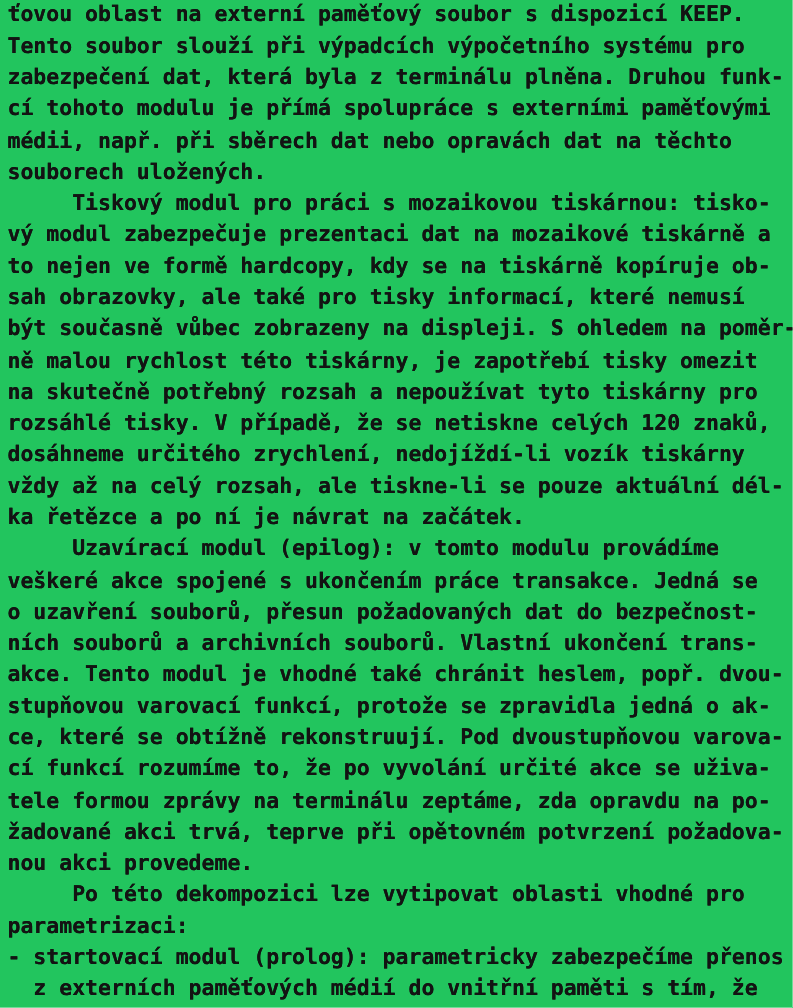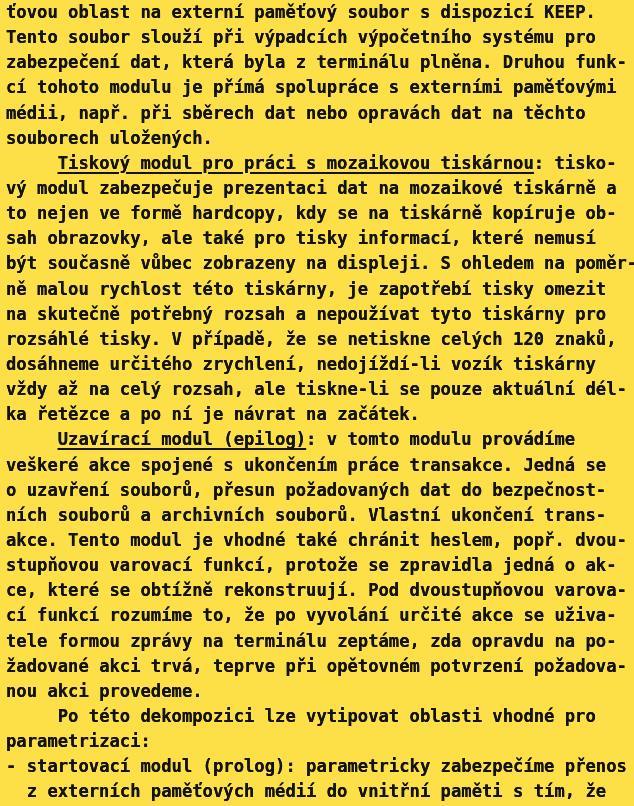--- a/index.html
+++ b/index.html
@@ -25,23 +25,22 @@
     line-height: 25.15px;
     letter-spacing: 0px;
     white-space: pre;
     text-shadow: 0 0 0.5px currentColor;
   }
   .line {
     height: 25.15px;
     overflow: hidden;
   }
   .seg.underline {
-    text-decoration: underline;
     text-decoration-thickness: 1.8px;
     text-underline-offset: 3px;
   }
 </style>
 </head>
 <body>
 
-<div class="page" style="background: #fde047;">
+<div class="page" style="background: #22c55e;">
   <div class="text-block" style="color: rgb(19, 19, 19);"><div class="line" style="padding-left: 0ch;"><span class="seg">ťovou oblast na externí paměťový soubor s dispozicí KEEP.</span></div><div class="line" style="padding-left: 0ch;"><span class="seg">Tento soubor slouží při výpadcích výpočetního systému pro</span></div><div class="line" style="padding-left: 0ch;"><span class="seg">zabezpečení dat, která byla z terminálu plněna. Druhou funk-</span></div><div class="line" style="padding-left: 0ch;"><span class="seg">cí tohoto modulu je přímá spolupráce s externími paměťovými</span></div><div class="line" style="padding-left: 0ch;"><span class="seg">médii, např. při sběrech dat nebo opravách dat na těchto</span></div><div class="line" style="padding-left: 0ch;"><span class="seg">souborech uložených.</span></div><div class="line" style="padding-left: 5ch;"><span class="seg underline">Tiskový modul pro práci s mozaikovou tiskárnou</span><span class="seg">: tisko-</span></div><div class="line" style="padding-left: 0ch;"><span class="seg">vý modul zabezpečuje prezentaci dat na mozaikové tiskárně a</span></div><div class="line" style="padding-left: 0ch;"><span class="seg">to nejen ve formě hardcopy, kdy se na tiskárně kopíruje ob-</span></div><div class="line" style="padding-left: 0ch;"><span class="seg">sah obrazovky, ale také pro tisky informací, které nemusí</span></div><div class="line" style="padding-left: 0ch;"><span class="seg">být současně vůbec zobrazeny na displeji. S ohledem na poměr-</span></div><div class="line" style="padding-left: 0ch;"><span class="seg">ně malou rychlost této tiskárny, je zapotřebí tisky omezit</span></div><div class="line" style="padding-left: 0ch;"><span class="seg">na skutečně potřebný rozsah a nepoužívat tyto tiskárny pro</span></div><div class="line" style="padding-left: 0ch;"><span class="seg">rozsáhlé tisky. V případě, že se netiskne celých 120 znaků,</span></div><div class="line" style="padding-left: 0ch;"><span class="seg">dosáhneme určitého zrychlení, nedojíždí-li vozík tiskárny</span></div><div class="line" style="padding-left: 0ch;"><span class="seg">vždy až na celý rozsah, ale tiskne-li se pouze aktuální dél-</span></div><div class="line" style="padding-left: 0ch;"><span class="seg">ka řetězce a po ní je návrat na začátek.</span></div><div class="line" style="padding-left: 5ch;"><span class="seg underline">Uzavírací modul (epilog)</span><span class="seg">: v tomto modulu provádíme</span></div><div class="line" style="padding-left: 0ch;"><span class="seg">veškeré akce spojené s ukončením práce transakce. Jedná se</span></div><div class="line" style="padding-left: 0ch;"><span class="seg">o uzavření souborů, přesun požadovaných dat do bezpečnost-</span></div><div class="line" style="padding-left: 0ch;"><span class="seg">ních souborů a archivních souborů. Vlastní ukončení trans-</span></div><div class="line" style="padding-left: 0ch;"><span class="seg">akce. Tento modul je vhodné také chránit heslem, popř. dvou-</span></div><div class="line" style="padding-left: 0ch;"><span class="seg">stupňovou varovací funkcí, protože se zpravidla jedná o ak-</span></div><div class="line" style="padding-left: 0ch;"><span class="seg">ce, které se obtížně rekonstruují. Pod dvoustupňovou varova-</span></div><div class="line" style="padding-left: 0ch;"><span class="seg">cí funkcí rozumíme to, že po vyvolání určité akce se uživa-</span></div><div class="line" style="padding-left: 0ch;"><span class="seg">tele formou zprávy na terminálu zeptáme, zda opravdu na po-</span></div><div class="line" style="padding-left: 0ch;"><span class="seg">žadované akci trvá, teprve při opětovném potvrzení požadova-</span></div><div class="line" style="padding-left: 0ch;"><span class="seg">nou akci provedeme.</span></div><div class="line" style="padding-left: 5ch;"><span class="seg">Po této dekompozici lze vytipovat oblasti vhodné pro</span></div><div class="line" style="padding-left: 0ch;"><span class="seg">parametrizaci:</span></div><div class="line" style="padding-left: 0ch;"><span class="seg">- startovací modul (prolog): parametricky zabezpečíme přenos</span></div><div class="line" style="padding-left: 2ch;"><span class="seg">z externích paměťových médií do vnitřní paměti s tím, že</span></div></div>
 </div>
 
 </body></html>

